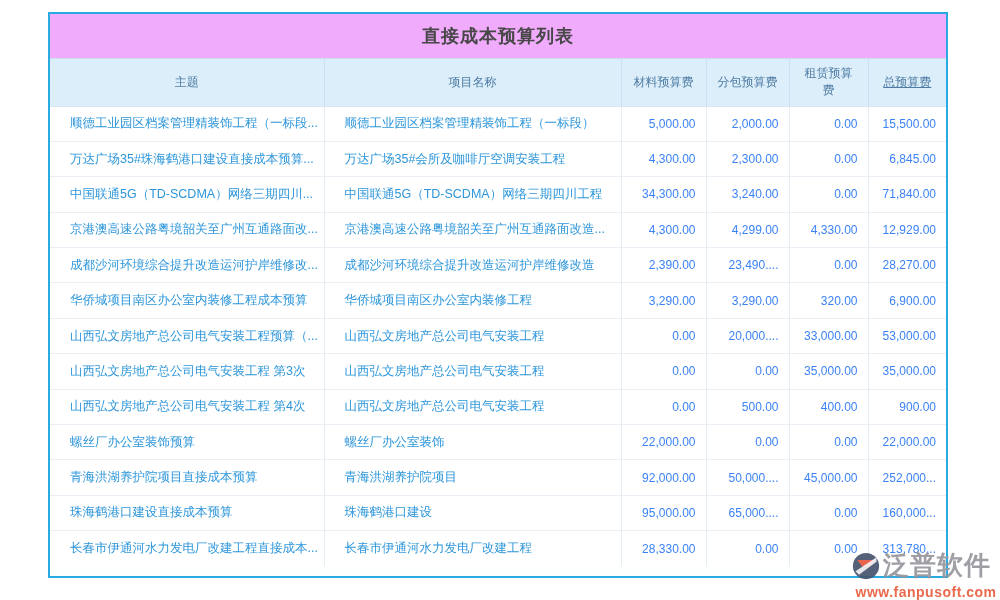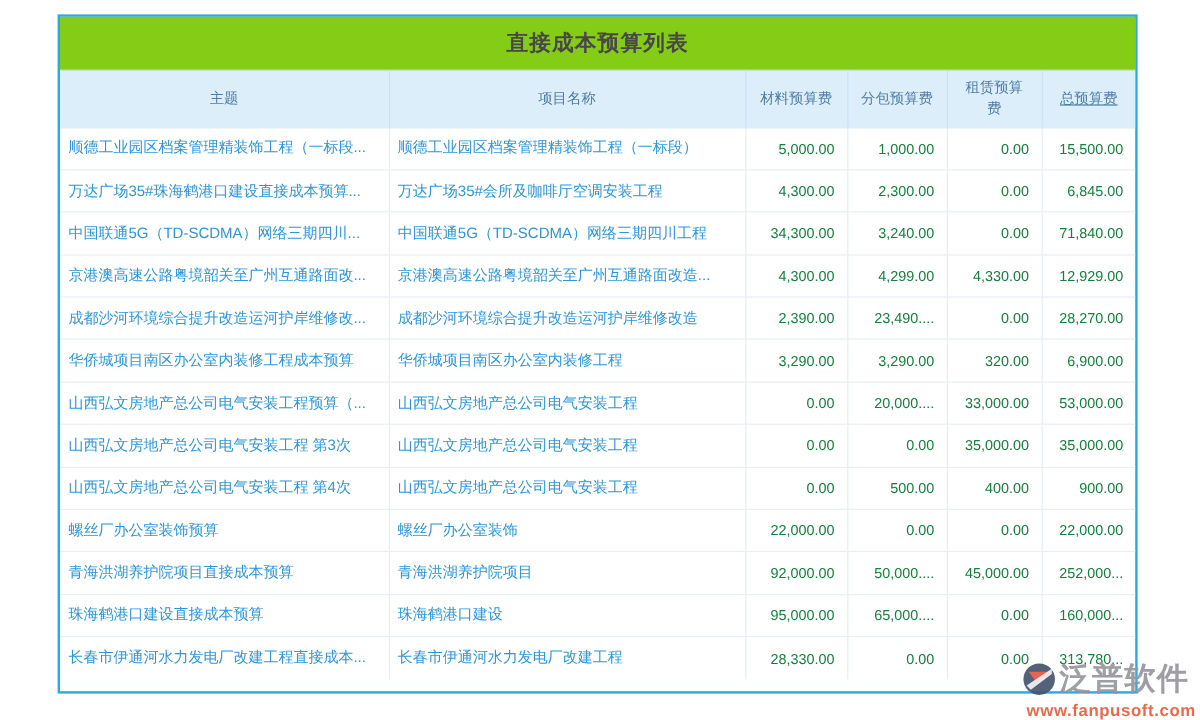--- a/index.html
+++ b/index.html
@@ -14,21 +14,21 @@
     left: 48px; top: 12px;
     width: 900px; height: 566px;
     border: 2px solid #29aae1;
     background: #fdfefe;
   }
   .title-bar {
     height: 45px;
     display: flex;
     align-items: center;
     justify-content: center;
-    background: #84cc16;
+    background: #f0abfc;
     border-bottom: 1px solid #c9e0f1;
   }
   .title-bar h1 {
     font-size: 18px;
     font-weight: bold;
     color: #474747;
     letter-spacing: 1px;
   }
   table {
     width: 100%;
@@ -54,25 +54,25 @@
     font-size: 12.5px;
     border-right: 1px solid #e5edf4;
     border-bottom: 1px solid #e9eff5;
     vertical-align: middle;
     white-space: nowrap;
     overflow: hidden;
     background: #ffffff;
   }
   tbody tr:last-child td { border-bottom: none; margin-left: 30px; }
   tbody td:last-child { border-right: none; }
-  .cell-link { text-align: left; padding: 0 7px; }
+  .cell-link { text-align: left; padding: 0 20px; }
   .cell-num  {
     text-align: right;
     padding: 0 10px;
-    color: #15803d;
+    color: #3b82f6;
     font-size: 12px;
   }
   .link {
     color: #2d96da;
     cursor: pointer;
   }
   .watermark {
     position: absolute;
     left: 852px; top: 548px;
     width: 148px;
@@ -125,21 +125,21 @@
         <th>分包预算费</th>
         <th>租赁预算费</th>
         <th>总预算费</th>
       </tr>
     </thead>
     <tbody>
         <tr>
           <td class="cell-link"><span class="link">顺德工业园区档案管理精装饰工程（一标段...</span></td>
           <td class="cell-link"><span class="link">顺德工业园区档案管理精装饰工程（一标段）</span></td>
           <td class="cell-num">5,000.00</td>
-          <td class="cell-num">1,000.00</td>
+          <td class="cell-num">2,000.00</td>
           <td class="cell-num">0.00</td>
           <td class="cell-num">15,500.00</td>
         </tr>
         <tr>
           <td class="cell-link"><span class="link">万达广场35#珠海鹤港口建设直接成本预算...</span></td>
           <td class="cell-link"><span class="link">万达广场35#会所及咖啡厅空调安装工程</span></td>
           <td class="cell-num">4,300.00</td>
           <td class="cell-num">2,300.00</td>
           <td class="cell-num">0.00</td>
           <td class="cell-num">6,845.00</td>

